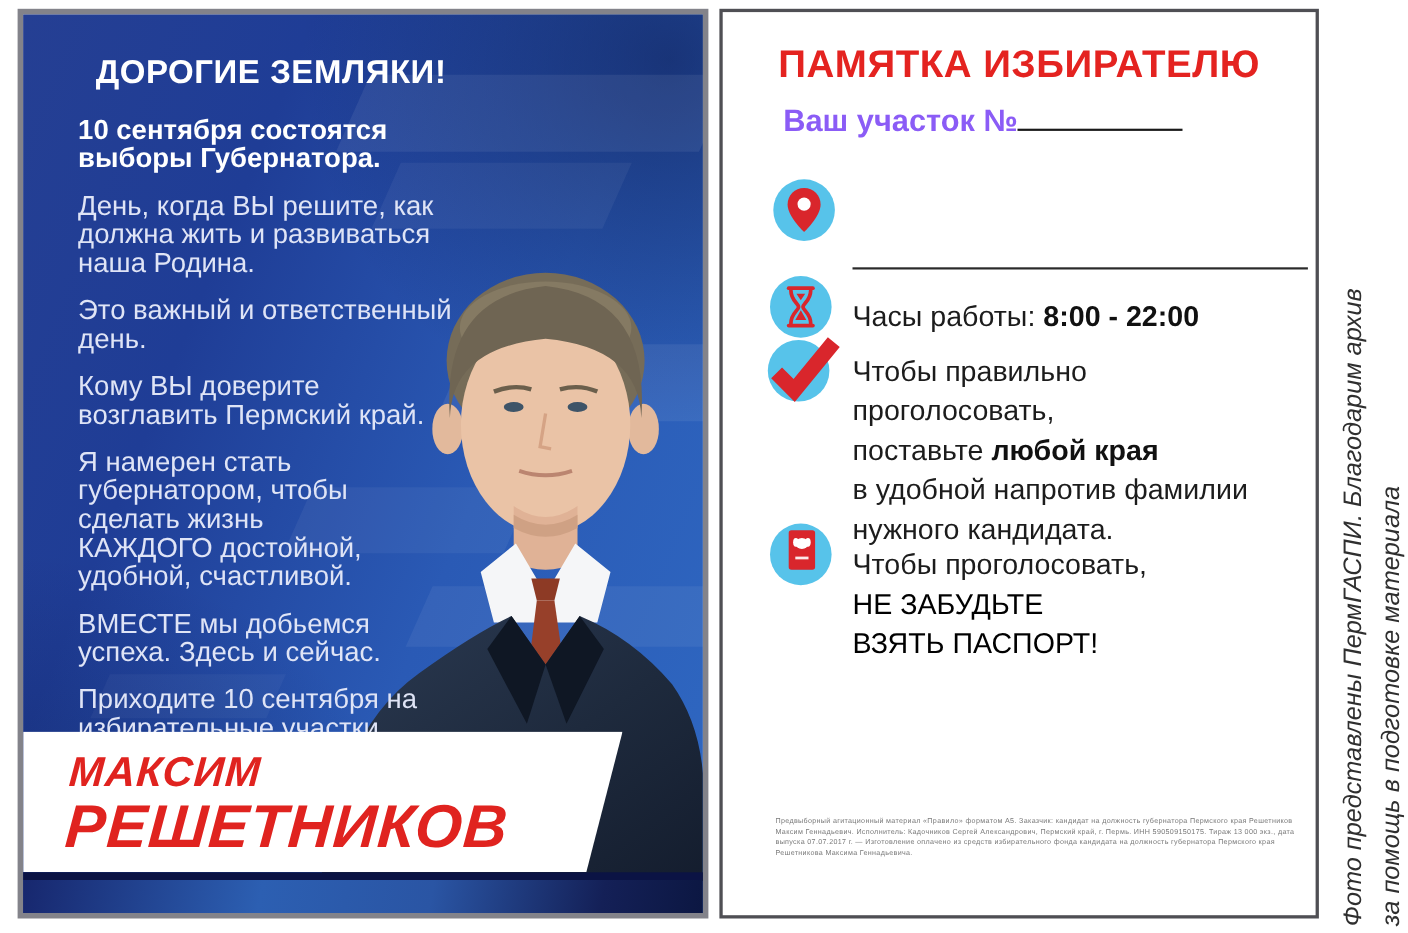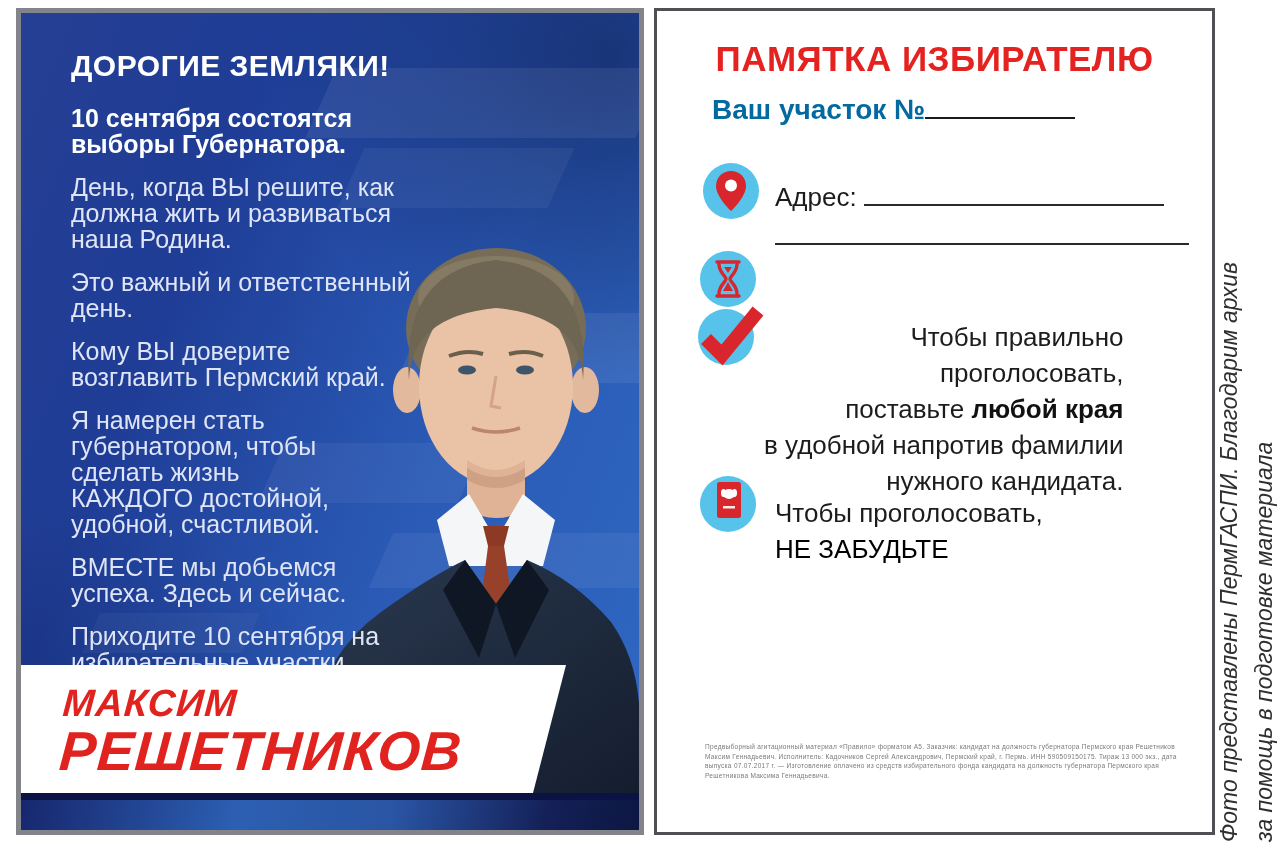--- a/index.html
+++ b/index.html
@@ -17,60 +17,60 @@
   .streak{position:absolute;background:rgba(255,255,255,.07);transform:skewX(-24deg);}
   .s1{left:300px;top:55px;width:330px;height:70px;}
   .s2{left:330px;top:135px;width:210px;height:60px;background:rgba(255,255,255,.05);}
   .s3{left:390px;top:300px;width:260px;height:70px;}
   .s4{left:250px;top:430px;width:200px;height:60px;background:rgba(255,255,255,.05);}
   .s5{left:360px;top:520px;width:280px;height:55px;background:rgba(255,255,255,.06);}
   .s6{left:70px;top:600px;width:160px;height:40px;background:rgba(255,255,255,.04);}
 
   .left-copy{position:absolute;left:50px;top:36px;width:352px;color:#dfe4f6;}
   .left-heading{font-size:30px;font-weight:bold;color:#ffffff;letter-spacing:.5px;
-    margin:0 0 22px 0;}
+    margin:0 0 22px 16px;}
   .para{font-size:25px;line-height:26px;margin:12px 0 17px 0;}
   .para.bold{font-weight:bold;color:#ffffff;}
   .para.narrow{max-width:292px;}
   .para.xnarrow{max-width:215px;}
 
   .photo{position:absolute;left:270px;top:215px;width:348px;height:573px;}
 
   .name-band{position:absolute;left:0;top:652px;width:618px;height:128px;background:#ffffff;
     clip-path:polygon(0 0,545px 0,512px 100%,0 100%);}
   .name-inner{position:absolute;left:40px;top:18px;color:#e0231f;
     font-style:italic;font-weight:bold;transform:skewX(-4deg);}
   .name-first{font-size:38px;line-height:40px;letter-spacing:1px;}
   .name-last{font-size:55px;line-height:56px;letter-spacing:1px;}
   .band-shadow-line{position:absolute;left:0;top:780px;width:618px;height:7px;background:#0b1344;}
   .bottom-bar{position:absolute;left:0;top:787px;width:618px;height:30px;
     background:linear-gradient(100deg,#17276e 0%,#2c5fb2 35%,#2a55a4 60%,#142057 85%,#0c1742 100%);}
 
   
   .card-right{position:absolute;left:654px;top:8px;width:539px;height:821px;
-    border:3px solid #4f4f54;background:#ffffff;overflow:hidden;padding-left:16px;}
+    border:3px solid #4f4f54;background:#ffffff;overflow:hidden;}
   .memo-title{position:absolute;left:0;top:28px;width:100%;text-align:center;
     color:#e42320;font-size:35px;font-weight:800;letter-spacing:.5px;}
-  .precinct{position:absolute;left:55px;top:82px;font-size:28px;font-weight:bold;color:#0369a1;}
+  .precinct{position:absolute;left:55px;top:82px;font-size:28px;font-weight:bold;color:#8b5cf6;}
   .blank{display:inline-block;border-bottom:2.5px solid #1a1a1a;height:24px;vertical-align:baseline;}
   .blank.precinct-blank{width:150px;}
 
   .icon-circle{position:absolute;width:56px;height:56px;border-radius:50%;background:#57c3ea;}
   .icon-pin{left:46px;top:152px;}
   .icon-hourglass{left:43px;top:240px;}
   .icon-check{left:41px;top:298px;overflow:visible;}
   .icon-passport{left:43px;top:465px;}
   .icon-circle svg{position:absolute;left:0;top:0;overflow:visible;}
 
   .memo-text{position:absolute;color:#1c1c1c;font-size:26px;line-height:36px;}
   .addr-row{left:118px;top:168px;width:414px;}
   .addr-blank1{width:300px;border-bottom:2px solid #2a2a2a;height:24px;display:inline-block;}
   .addr-blank2{position:absolute;left:118px;top:232px;width:414px;border-bottom:2px solid #2a2a2a;height:0;}
   .hours-row{left:118px;top:258px;}
-  .vote-block{left:107px;top:308px;text-align:right;}
+  .vote-block{left:118px;top:308px;}
   .passport-block{left:118px;top:484px;}
   .b{font-weight:bold;color:#111;}
   .caps{font-weight:normal;color:#000000;}
 
   .fine-print{position:absolute;left:48px;top:731px;width:490px;
     font-size:6.5px;line-height:9.5px;color:#7a7a7a;letter-spacing:.3px;
     filter:blur(.4px);}
 
   
   .side-caption{position:absolute;left:1212px;top:842px;width:820px;
@@ -147,38 +147,37 @@
   <div class="precinct">
     <span>Ваш участок №</span><span class="blank precinct-blank"></span>
   </div>
 
   <div class="icon-circle icon-pin">
     <svg width="56" height="56" viewBox="0 0 56 56">
       <path d="M28,8 C19.5,8 13,14.5 13,23 C13,34 28,48 28,48 C28,48 43,34 43,23 C43,14.5 36.5,8 28,8 Z" fill="#d9262c"></path>
       <circle cx="28" cy="22.5" r="6" fill="#ffffff"></circle>
     </svg>
   </div>
-  <div class="memo-text addr-row">
-    <span>Адрес:</span>
-    <span class="addr-blank1"></span>
-  </div>
   <div class="addr-blank2"></div>
 
   <div class="icon-circle icon-hourglass">
     <svg width="56" height="56" viewBox="0 0 56 56">
       <g stroke="#d9262c" stroke-width="3.4" fill="none" stroke-linecap="round">
         <path d="M17,11 H39"></path>
           <path d="M17,45 H39"></path>
         <path d="M19,13 C19,22 26,25 26,28 C26,31 19,34 19,43"></path>
         <path d="M37,13 C37,22 30,25 30,28 C30,31 37,34 37,43"></path>
       </g>
       <path d="M23,40 L33,40 L28,31 Z" fill="#d9262c"></path>
       <path d="M24,16 L32,16 L28,22 Z" fill="#d9262c"></path>
     </svg>
   </div>
+  <div class="memo-text hours-row">
+    <span>Часы работы: </span><span class="b">8:00 - 22:00</span>
+  </div>
 
   <div class="icon-circle icon-check">
     <svg width="56" height="56" viewBox="0 0 56 56">
       <path d="M8,30 L24,46 L60,2" stroke="#d9262c" stroke-width="14" fill="none"></path>
     </svg>
   </div>
   <div class="memo-text vote-block">
     <div>Чтобы правильно</div>
     <div>проголосовать,</div>
     <div><span>поставьте </span><span class="b">любой края</span></div>
@@ -191,20 +190,21 @@
       <rect x="17" y="6" width="24" height="36" rx="2.5" fill="#d9262c"></rect>
       <ellipse cx="29" cy="18" rx="6" ry="5" fill="#ffffff"></ellipse>
       <ellipse cx="23.5" cy="17" rx="2.5" ry="4" fill="#ffffff"></ellipse>
       <ellipse cx="34.5" cy="17" rx="2.5" ry="4" fill="#ffffff"></ellipse>
       <rect x="23" y="30" width="12" height="2.5" fill="#ffffff" opacity="0.9"></rect>
     </svg>
   </div>
   <div class="memo-text passport-block">
     <div>Чтобы проголосовать,</div>
     <div class="caps">НЕ ЗАБУДЬТЕ</div>
+    <div class="caps">ВЗЯТЬ ПАСПОРТ!</div>
   </div>
 
   <div class="fine-print">
     <div>Предвыборный агитационный материал «Правило» форматом А5. Заказчик: кандидат на должность губернатора Пермского края Решетников</div>
     <div>Максим Геннадьевич. Исполнитель: Кадочников Сергей Александрович, Пермский край, г. Пермь. ИНН 590509150175. Тираж 13 000 экз., дата</div>
     <div>выпуска 07.07.2017 г. — Изготовление оплачено из средств избирательного фонда кандидата на должность губернатора Пермского края</div>
     <div>Решетникова Максима Геннадьевича.</div>
   </div>
 </div>
 

